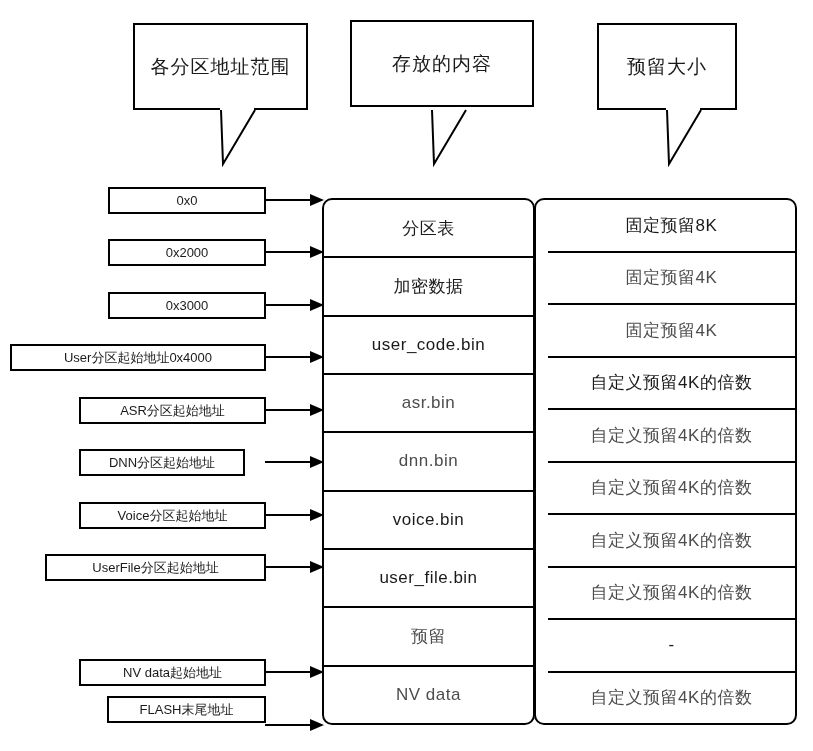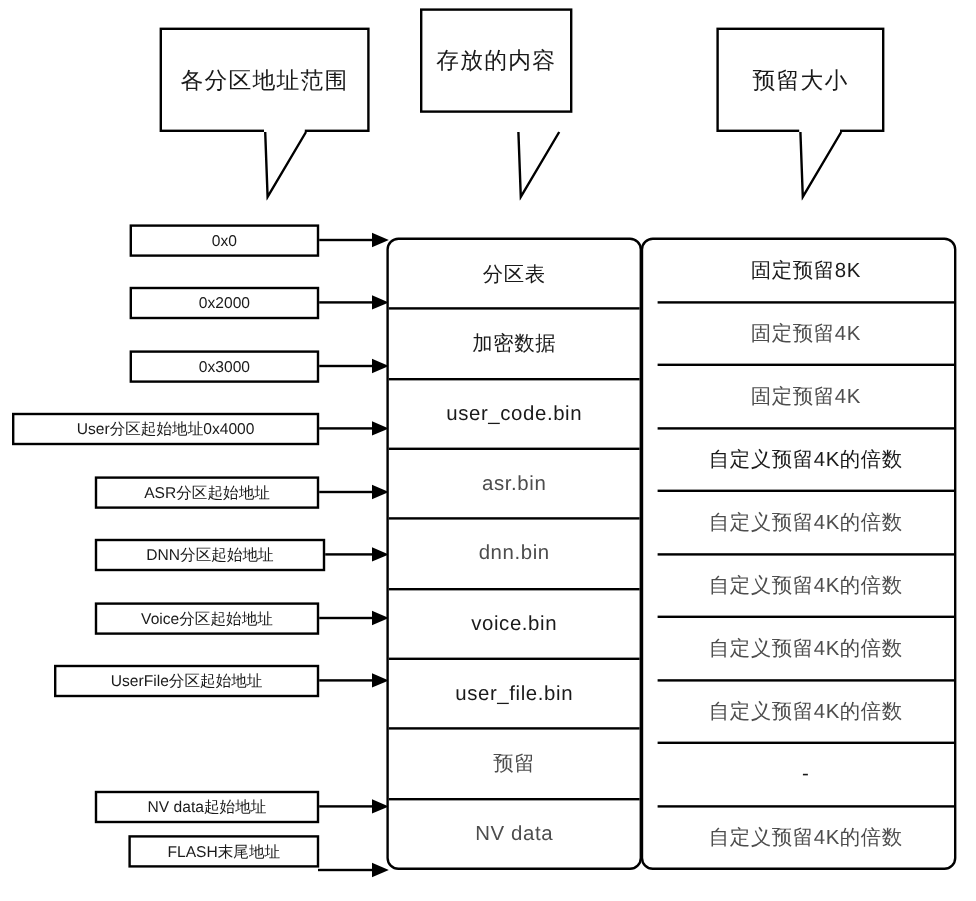--- a/index.html
+++ b/index.html
@@ -82,21 +82,21 @@
 <div class="canvas">
 
   <div class="callout" style="left:133px;top:23px;width:175px;">
     <span>各分区地址范围</span>
   </div>
   <svg class="tail" style="left:215px;top:107px;" width="44" height="60" viewBox="0 0 44 60">
     <rect x="5" y="0" width="34" height="5" fill="#ffffff"></rect>
     <path d="M40,3 L8,57 L6,3" fill="#ffffff" stroke="#000000" stroke-width="2"></path>
   </svg>
 
-  <div class="callout" style="left:350px;top:7px;width:127px;">
+  <div class="callout" style="left:350px;top:20px;width:184px;">
     <span>存放的内容</span>
   </div>
   <svg class="tail" style="left:426px;top:107px;" width="44" height="60" viewBox="0 0 44 60">
     <rect x="5" y="0" width="34" height="5" fill="#ffffff"></rect>
     <path d="M40,3 L8,57 L6,3" fill="#ffffff" stroke="#000000" stroke-width="2"></path>
   </svg>
 
   <div class="callout" style="left:597px;top:23px;width:140px;">
     <span>预留大小</span>
   </div>
@@ -113,21 +113,21 @@
   </div>
   <div class="addr" style="left:108px;top:292px;width:158px;">
     <span>0x3000</span>
   </div>
   <div class="addr" style="left:10px;top:344px;width:256px;">
     <span>User分区起始地址0x4000</span>
   </div>
   <div class="addr" style="left:79px;top:397px;width:187px;">
     <span>ASR分区起始地址</span>
   </div>
-  <div class="addr" style="left:79px;top:449px;width:192px;">
+  <div class="addr" style="left:79px;top:449px;width:166px;">
     <span>DNN分区起始地址</span>
   </div>
   <div class="addr" style="left:79px;top:502px;width:187px;">
     <span>Voice分区起始地址</span>
   </div>
   <div class="addr" style="left:45px;top:554px;width:221px;">
     <span>UserFile分区起始地址</span>
   </div>
   <div class="addr" style="left:79px;top:659px;width:187px;">
     <span>NV data起始地址</span>

